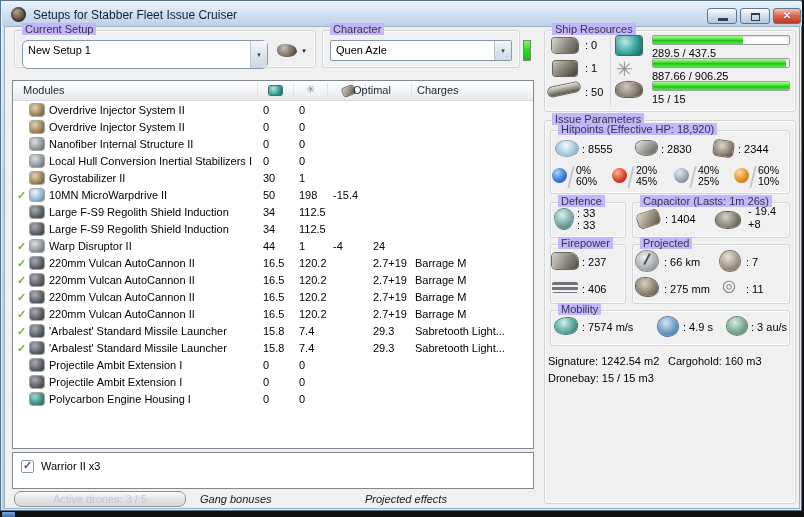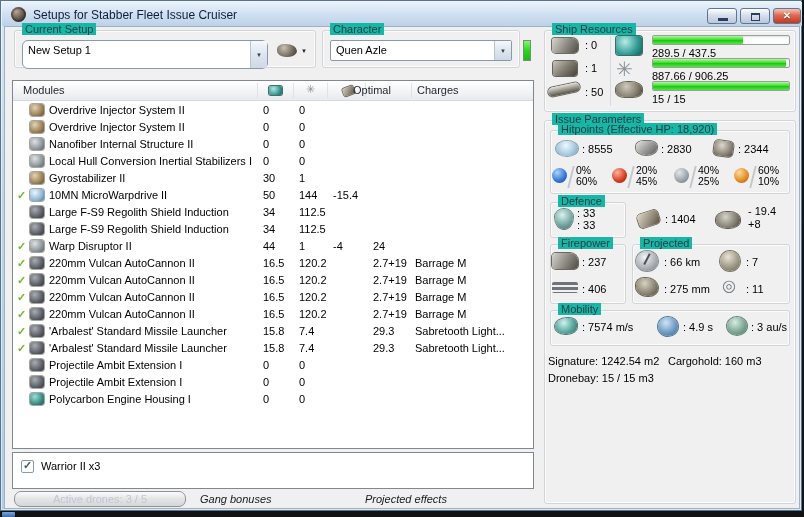--- a/index.html
+++ b/index.html
@@ -24,21 +24,21 @@
   .win-btn-close { left:772px; width:28px;
              background:linear-gradient(#f6c3b4,#e06a50 45%,#bf3a22); }
   .glyph-min { position:absolute; left:10px; top:9px; width:10px; height:3px; background:#2b3f5c; }
   .glyph-max { position:absolute; left:10px; top:4px; width:9px; height:8px; border:1px solid #2b3f5c; border-top:2px solid #2b3f5c; }
   .glyph-close { position:absolute; left:0; top:1px; width:100%; text-align:center; color:#fff; font-size:10px; font-weight:bold; text-shadow:0 1px 1px rgba(0,0,0,.4); }
 
   .client { position:absolute; left:3px; top:25px; width:796px; height:483px; background:#f0f0f0; border:1px solid #9eb2c6; }
 
   
   .gb { position:absolute; border:1px solid #d2d5d8; border-radius:3px; box-shadow:inset 0 0 0 1px #fbfbfb; }
-  .gb-label { position:absolute; top:-8px; left:7px; background:#14b8a6; padding:0 3px; color:#2e3842; white-space:nowrap; }
+  .gb-label { position:absolute; top:-8px; left:7px; background:#c4b5fd; padding:0 3px; color:#2e3842; white-space:nowrap; }
 
   
   .combo { position:absolute; display:flex; background:#fff; border:1px solid #8a99a8; border-radius:2px; }
   .combo-text { flex:1; padding:3px 0 0 5px; color:#000; overflow:hidden; white-space:nowrap; }
   .combo-arrow { width:17px; border-left:1px solid #b9c6d2; background:linear-gradient(#f5f8fb,#dde6ef 50%,#cdd9e6);
                  display:flex; align-items:center; justify-content:center; font-size:6px; color:#39424c; }
   .tool-btn { position:absolute; display:flex; align-items:center; gap:4px; padding:2px 3px; }
   .tool-ship-icon { width:20px; height:13px; border-radius:40% 60% 50% 50%;
                     background:radial-gradient(circle at 35% 30%, #c9c2b2, #6d665a 60%, #3c372f); }
   .tool-caret { font-size:6px; color:#222; }
@@ -253,21 +253,21 @@
           <span class="m-pg">1</span>
           <span class="m-cap"></span>
           <span class="m-opt"></span>
           <span class="m-chg"></span>
         </div>
         <div class="mrow">
           <span class="m-check">✓</span>
           <span class="m-icon mi-blue"></span>
           <span class="m-name">10MN MicroWarpdrive II</span>
           <span class="m-cpu">50</span>
-          <span class="m-pg">144</span>
+          <span class="m-pg">198</span>
           <span class="m-cap">-15.4</span>
           <span class="m-opt"></span>
           <span class="m-chg"></span>
         </div>
         <div class="mrow">
           <span class="m-icon mi-dark"></span>
           <span class="m-name">Large F-S9 Regolith Shield Induction</span>
           <span class="m-cpu">34</span>
           <span class="m-pg">112.5</span>
           <span class="m-cap"></span>
@@ -474,20 +474,23 @@
       </div>
     </div>
 
   <div class="gb" style="left:550px; top:202px; width:76px; height:36px;">
     <div class="gb-label">Defence</div>
   </div>
   <div class="stat-icon i-defshield" style="left:555px; top:209px;"></div>
   <div class="stat-text" style="left:577px; top:207px;">: 33</div>
   <div class="stat-text" style="left:577px; top:219px;">: 33</div>
 
+  <div class="gb" style="left:632px; top:202px; width:158px; height:36px;">
+    <div class="gb-label">Capacitor (Lasts: 1m 26s)</div>
+  </div>
   <div class="stat-icon i-capcharge" style="left:638px; top:212px;"></div>
   <div class="stat-text" style="left:665px; top:213px;">: 1404</div>
   <div class="stat-icon i-capdelta" style="left:716px; top:212px;"></div>
   <div class="stat-text" style="left:748px; top:205px;">- 19.4</div>
   <div class="stat-text" style="left:748px; top:218px;">+8</div>
 
   <div class="gb" style="left:550px; top:244px; width:76px; height:60px;">
     <div class="gb-label">Firepower</div>
   </div>
   <div class="stat-icon i-dps" style="left:552px; top:253px;"></div>

